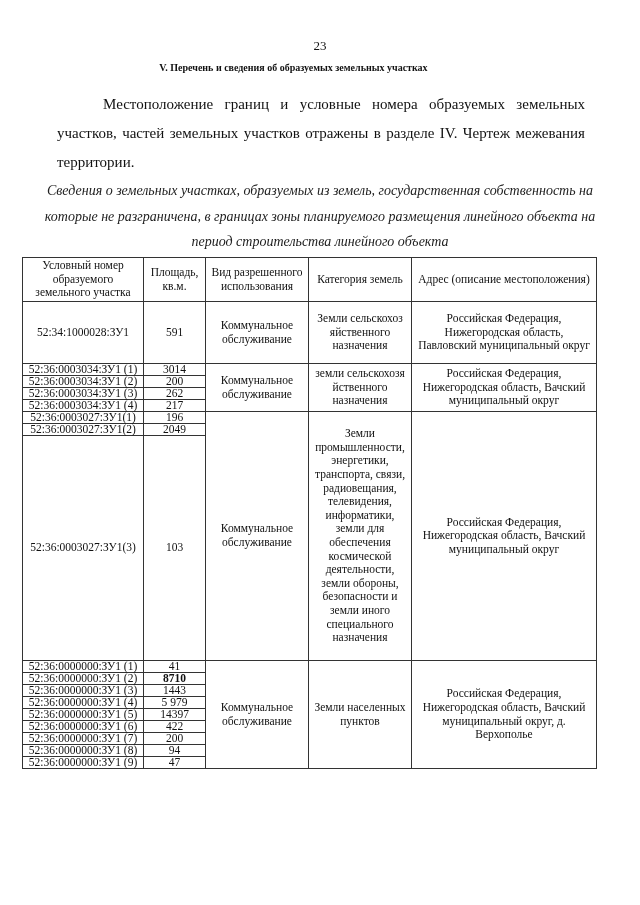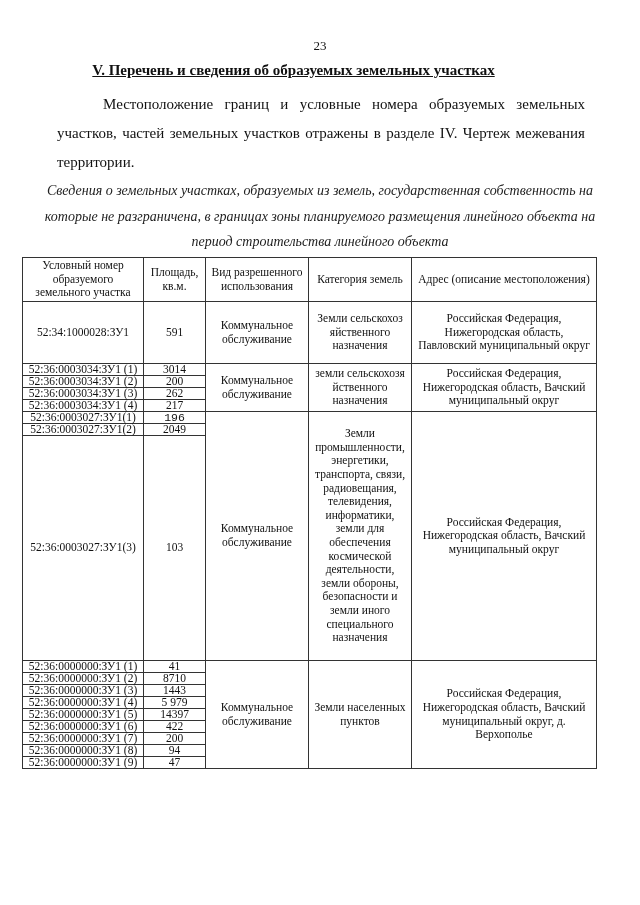--- a/index.html
+++ b/index.html
@@ -1,19 +1,19 @@
 <!DOCTYPE html>
 <html><head>
 <meta charset="utf-8">
 <style>
   html, body { margin:0; padding:0; background:#ffffff; }
   body { width:640px; height:905px; position:relative; overflow:hidden;
          font-family:"Liberation Serif", serif; color:#111; }
   .page-num { position:absolute; top:38px; left:0; width:640px; text-align:center; font-size:13px; }
-  .heading { position:absolute; top:62px; left:0; width:587px; text-align:center; font-weight:bold; font-size:15px;text-decoration:underline; }
+  .heading { position:absolute; top:62px; left:0; width:587px; text-align:center; font-weight:bold; font-size:10px; }
   .intro { position:absolute; top:90px; left:57px; width:528px; font-size:15px; line-height:29px; text-align:justify; }
   .intro .l1 { text-indent:46px; text-align-last:justify; display:block; }
   .intro .l2 { display:block; text-align-last:justify; }
   .caption { position:absolute; top:178px; left:40px; width:560px; text-align:center; font-style:italic;
              font-size:14px; line-height:25.5px; color:#222; }
   table { position:absolute; top:257px; left:22px; border-collapse:collapse; table-layout:fixed; font-size:11.5px; }
   td, th { border:1px solid #333; text-align:center; vertical-align:middle; padding:0 2px; font-weight:normal; line-height:13.6px; }
   th { height:43px; }
 </style>
 </head>
@@ -67,21 +67,21 @@
       <tr>
         <td style="height: 11px; line-height: 11px; margin-top: 24px;">52:36:0003034:ЗУ1 (3)</td>
         <td style="line-height: 11px;">262</td>
       </tr>
       <tr>
         <td style="height: 11px; line-height: 11px;">52:36:0003034:ЗУ1 (4)</td>
         <td style="line-height: 11px;">217</td>
       </tr>
       <tr>
         <td style="height: 11px; line-height: 11px;">52:36:0003027:ЗУ1(1)</td>
-        <td style="line-height: 11px; font-family: Liberation Mono, monospace;">196</td>
+        <td style="line-height: 11px;">196</td>
         <td rowspan="3">Коммунальное обслуживание</td>
         <td rowspan="3">Земли промышленности, энергетики, транспорта, связи, радиовещания, телевидения, информатики, земли для обеспечения космической деятельности, земли обороны, безопасности и земли иного специального назначения</td>
         <td rowspan="3">Российская Федерация, Нижегородская область, Вачский муниципальный округ</td>
       </tr>
       <tr>
         <td style="height: 11px; line-height: 11px;">52:36:0003027:ЗУ1(2)</td>
         <td style="line-height: 11px;">2049</td>
       </tr>
       <tr>
         <td style="height: 224px;">52:36:0003027:ЗУ1(3)</td>
@@ -89,21 +89,21 @@
       </tr>
       <tr>
         <td style="height: 11px; line-height: 11px;">52:36:0000000:ЗУ1 (1)</td>
         <td style="line-height: 11px;">41</td>
         <td rowspan="9">Коммунальное обслуживание</td>
         <td rowspan="9">Земли населенных пунктов</td>
         <td rowspan="9">Российская Федерация, Нижегородская область, Вачский муниципальный округ, д. Верхополье</td>
       </tr>
       <tr>
         <td style="height: 11px; line-height: 11px;">52:36:0000000:ЗУ1 (2)</td>
-        <td style="line-height: 11px;">8710</td>
+        <td style="line-height: 11px; font-weight: bold;">8710</td>
       </tr>
       <tr>
         <td style="height: 11px; line-height: 11px;">52:36:0000000:ЗУ1 (3)</td>
         <td style="line-height: 11px;">1443</td>
       </tr>
       <tr>
         <td style="height: 11px; line-height: 11px;">52:36:0000000:ЗУ1 (4)</td>
         <td style="line-height: 11px;">5 979</td>
       </tr>
       <tr>

